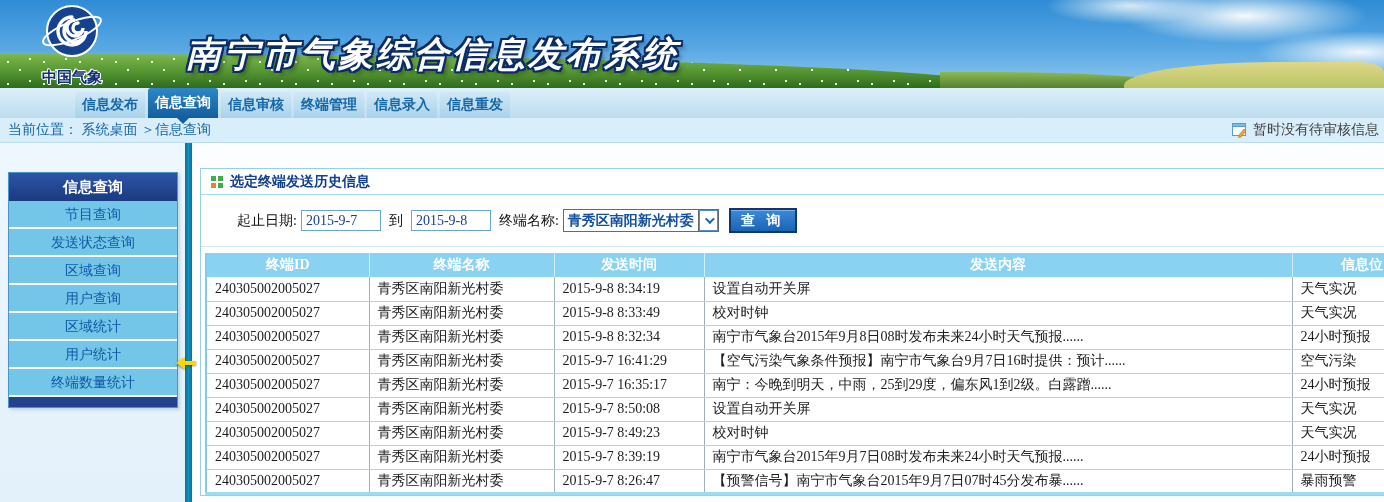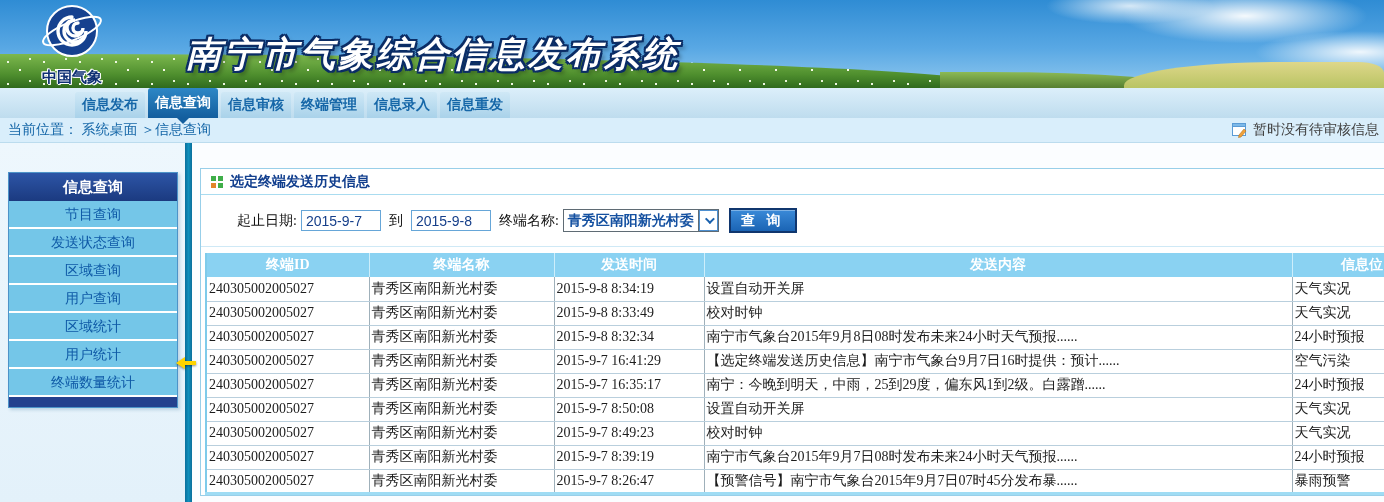--- a/index.html
+++ b/index.html
@@ -89,41 +89,41 @@
   .panel-title .ttl { font-size:14px; font-weight:bold; color:#123f8e; }
   .grid-icon { width:12px; height:12px; display:grid; grid-template-columns:5px 5px; grid-template-rows:5px 5px; gap:2px; }
   .grid-icon i { display:block; }
   .grid-icon i:nth-child(1){background:#3fae49;} .grid-icon i:nth-child(2){background:#3fae49;}
   .grid-icon i:nth-child(3){background:#e2862a;} .grid-icon i:nth-child(4){background:#3fae49;}
 
   .panel-form { height:52px; display:flex; align-items:center; padding-left:36px; font-size:14px; color:#111;
     border-bottom:1px solid #cfe9f6; }
   .panel-form label { margin-right:4px; }
   .date-input { width:80px; height:21px; border:1px solid #66a6d8; color:#163f8a; font-size:14px;
-    font-family:Liberation Sans, sans-serif; padding:1px 4px; margin-right:8px; }
+    font-family:Liberation Serif, serif; padding:1px 4px; margin-right:8px; }
   .to-label { margin:0 8px 0 0; }
   .sel { display:flex; width:156px; height:23px; border:1px solid #5f6b74; background:#fff; cursor:pointer; margin-right:10px; }
   .sel-text { flex:1; line-height:21px; padding:0 4px; color:#1450a0; font-weight:bold; font-size:14px;
     white-space:nowrap; overflow:hidden; }
   .sel-arrow { width:20px; border-left:1px solid #5f6b74; display:flex; align-items:center; justify-content:center;
     background:#fff; box-shadow:inset 0 0 0 1px #4d8fd0; }
   .sel-arrow .chev { width:7px; height:7px; border-right:2px solid #1b62ae; border-bottom:2px solid #1b62ae;
     transform:rotate(45deg) translateY(-2px); }
   .query-btn { width:68px; height:25px; background:linear-gradient(#3a8ad8,#1b64b4); color:#fff;
     font-weight:bold; font-size:14px; letter-spacing:4px; border:2px solid #10366e; cursor:pointer;
     font-family:inherit; box-shadow:inset 0 1px 0 rgba(255,255,255,.35); }
 
   
   table.grid { margin:6px 0 0 4px; width:1226px; table-layout:fixed; border-collapse:collapse;
     border-left:2px solid #7fcbea; border-bottom:3px solid #9fdcf4; }
   table.grid col.c1{width:163px;} table.grid col.c2{width:185px;} table.grid col.c3{width:150px;}
   table.grid col.c4{width:588px;} table.grid col.c5{width:140px;}
   table.grid th { height:24px; background:#8ad2f2; color:#fff; font-weight:bold; font-size:14px;
     border-right:1px solid #cdeefb; }
-  table.grid td { height:24px; font-size:14px; color:#1c1c1c; padding:0 2px;
+  table.grid td { height:24px; font-size:14px; color:#1c1c1c; padding:0 8px;
     border-right:1px solid #9fb0ba; border-bottom:1px solid #b9cfdd; background:#fff; white-space:nowrap; overflow:hidden; }
 </style>
 </head>
 <body>
 
 <div class="screen">
 
   <div class="banner">
     <div class="grass"></div>
     <div class="grass2"></div>
@@ -274,21 +274,21 @@
                 <td>青秀区南阳新光村委</td>
                 <td>2015-9-8 8:32:34</td>
                 <td>南宁市气象台2015年9月8日08时发布未来24小时天气预报......</td>
                 <td>24小时预报</td>
               </tr>
 
               <tr>
                 <td>240305002005027</td>
                 <td>青秀区南阳新光村委</td>
                 <td>2015-9-7 16:41:29</td>
-                <td>【选定终端发送历史信息】南宁市气象台9月7日16时提供：预计......</td>
+                <td>【空气污染气象条件预报】南宁市气象台9月7日16时提供：预计......</td>
                 <td>空气污染</td>
               </tr>
 
               <tr>
                 <td>240305002005027</td>
                 <td>青秀区南阳新光村委</td>
                 <td>2015-9-7 16:35:17</td>
                 <td>南宁：今晚到明天，中雨，25到29度，偏东风1到2级。白露蹭......</td>
                 <td>24小时预报</td>
               </tr>

